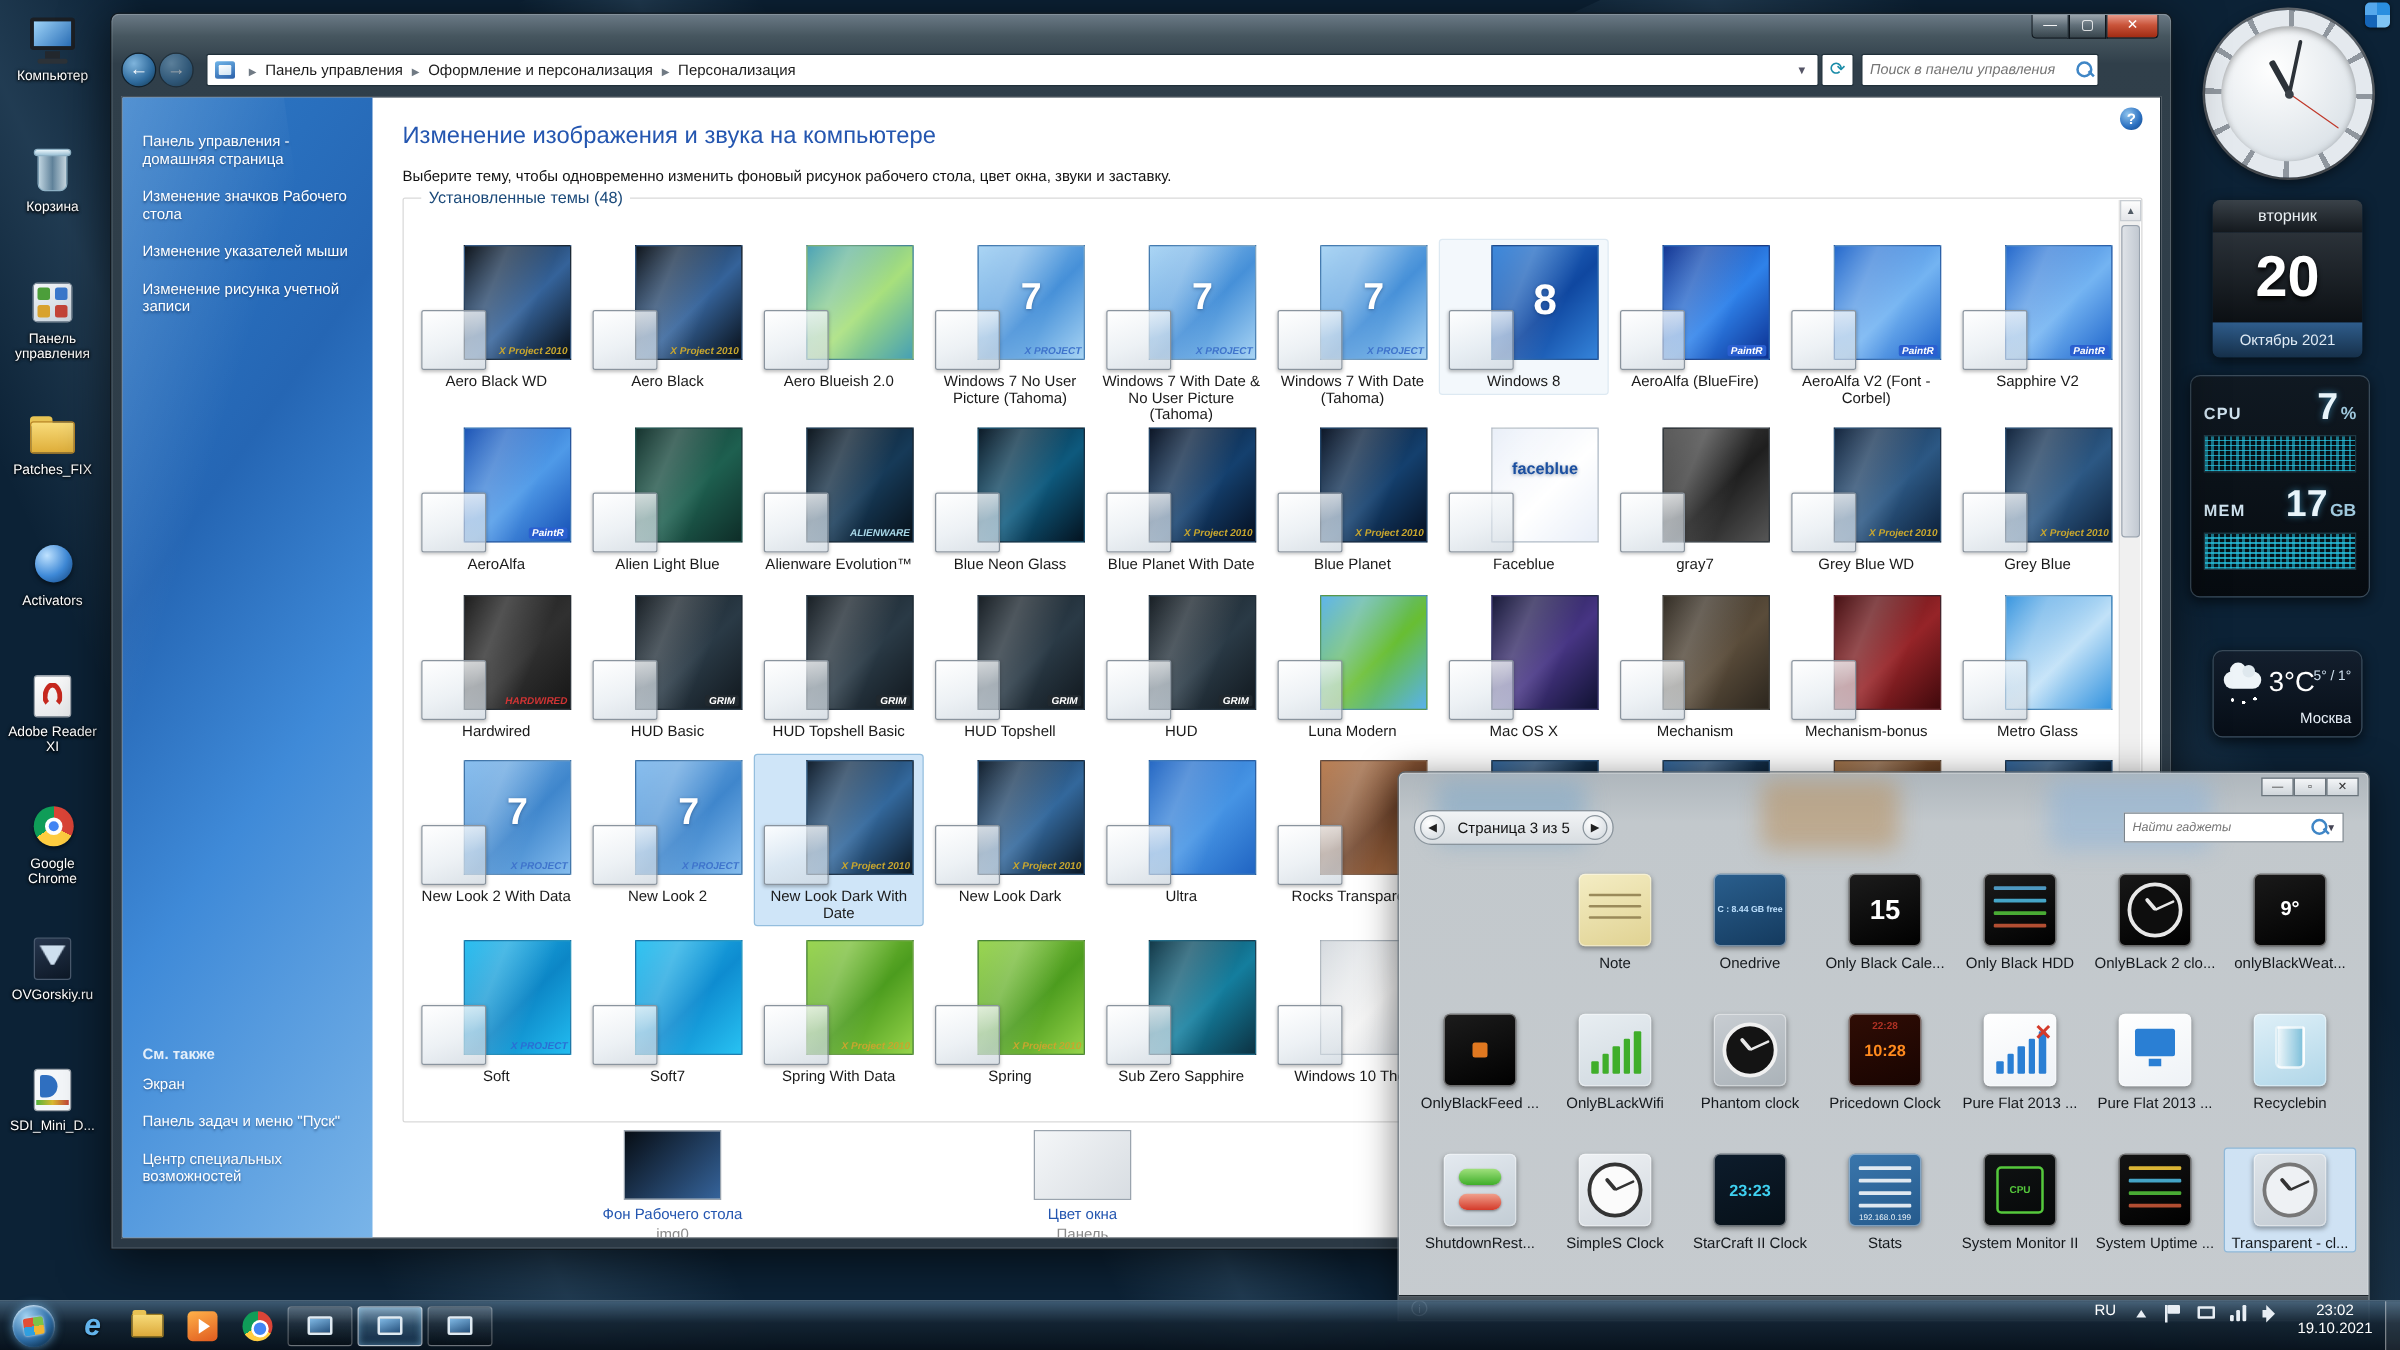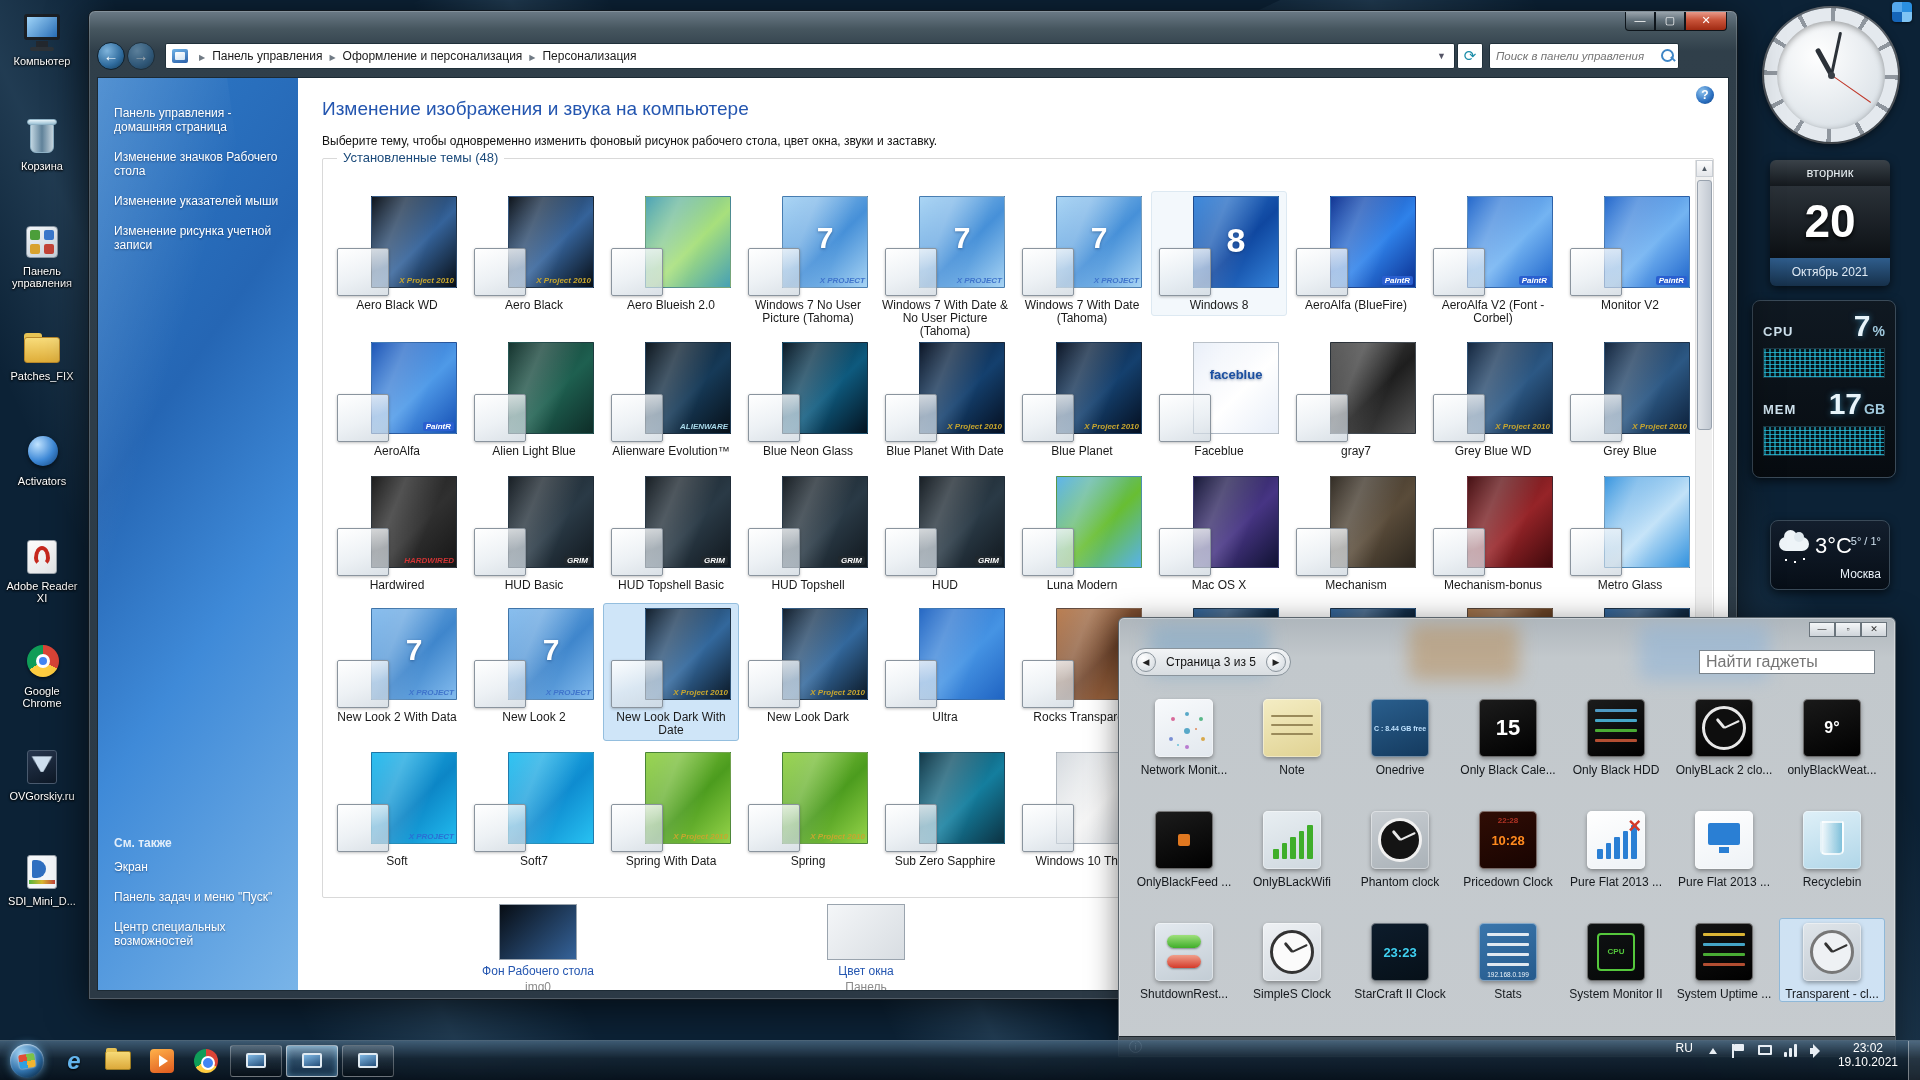--- a/index.html
+++ b/index.html
@@ -116,21 +116,21 @@
   #gadget-window{position:absolute;left:1118px;top:617px;width:778px;height:440px;border:1px solid #5a646c;border-radius:6px 6px 0 0;
     background:linear-gradient(180deg,#aeb6bc 0%,#c2c8cc 40px,#c6cbcf 100%);
     box-shadow:0 0 0 1px rgba(255,255,255,.35) inset,0 6px 30px rgba(0,0,0,.5);overflow:hidden;}
   .gblur{position:absolute;border-radius:8px;filter:blur(9px);opacity:.55;pointer-events:none;}
   .gcapbtns{position:absolute;top:4px;right:8px;display:flex;}
   .gcapbtn{width:26px;height:15px;border:1px solid #6a747c;background:linear-gradient(180deg,#f4f6f8,#cfd5da);font-size:9px;line-height:13px;text-align:center;color:#333;cursor:pointer;}
   .gnav{position:absolute;left:12px;top:30px;width:160px;height:28px;background:linear-gradient(180deg,#f2f4f6,#d8dde1);border:1px solid #8a949c;border-radius:14px;display:flex;align-items:center;justify-content:space-between;padding:0 4px;}
   .gnavbtn{width:20px;height:20px;border-radius:50%;background:radial-gradient(circle at 35% 30%,#fff,#cfd6dc);border:1px solid #8a949c;font-size:9px;text-align:center;line-height:19px;color:#222;cursor:pointer;}
   .gnavlabel{font-size:12px;color:#111;}
   .gsearch{position:absolute;right:20px;top:32px;width:176px;height:24px;background:#fff;border:1px solid #7a848c;display:flex;align-items:center;}
-  .gsearch input{flex:1;border:none;outline:none;background:transparent;font-size:16px;color:#777;padding:0 6px;}
+  .gsearch input{flex:1;border:none;outline:none;background:transparent;font-size:10px;font-style:italic;color:#777;padding:0 6px;}
   .gsearch .drop{font-size:8px;color:#445;padding-right:5px;cursor:pointer;}
   #gadget-grid{position:absolute;left:10px;top:70px;right:10px;bottom:22px;}
   .gcell{position:absolute;width:106px;text-align:center;cursor:pointer;border:1px solid transparent;border-radius:3px;padding-top:4px;}
   .gcell.gsel{background:rgba(207,228,247,.9);border-color:#8fb8d8;}
   .gtile{position:relative;width:58px;height:58px;margin:0 auto;border-radius:5px;box-shadow:0 2px 4px rgba(0,0,0,.35),0 0 0 1px rgba(255,255,255,.4) inset;overflow:hidden;}
   .glabel{margin-top:6px;font-size:12px;color:#15191d;}
   .gt-top{position:absolute;left:0;right:0;top:5px;font-size:8px;font-weight:bold;}
   .gt-main{position:absolute;left:0;right:0;top:50%;transform:translateY(-50%);font-weight:bold;}
   .gt-sub{position:absolute;left:0;right:0;bottom:3px;font-size:6.5px;}
   .mclock{position:absolute;left:50%;top:50%;transform:translate(-50%,-50%);width:44px;height:44px;border-radius:50%;}
@@ -466,21 +466,21 @@
                 <div class="tlabel">AeroAlfa V2 (Font - Corbel)</div>
               </div>
               <div class="tcell" style="left: 1239px; top: 32px;">
                 <div class="tgfx">
                   <div class="twall" style="background: linear-gradient(135deg, rgb(30, 100, 202) 0%, rgb(116, 180, 242) 55%, rgb(30, 100, 202) 100%);">
                     <div class="shine"></div>
                     <div class="twm badge" style="color: rgb(255, 255, 255); background: rgb(42, 95, 208);">PaintR</div>
                   </div>
                   <div class="twin"></div>
                 </div>
-                <div class="tlabel">Monitor V2</div>
+                <div class="tlabel">Sapphire V2</div>
               </div>
               <div class="tcell" style="left: 6px; top: 178px;">
                 <div class="tgfx">
                   <div class="twall" style="background: linear-gradient(135deg, rgb(22, 80, 180) 0%, rgb(79, 154, 232) 55%, rgb(22, 80, 180) 100%);">
                     <div class="shine"></div>
                     <div class="twm badge" style="color: rgb(255, 255, 255); background: rgb(42, 95, 208);">PaintR</div>
                   </div>
                   <div class="twin"></div>
                 </div>
                 <div class="tlabel">AeroAlfa</div>
@@ -856,26 +856,20 @@
       <div class="gnavbtn">◀</div>
       <div class="gnavlabel">Страница 3 из 5</div>
       <div class="gnavbtn">▶</div>
     </div>
     <div class="gsearch">
       <input placeholder="Найти гаджеты" style="">
       <span class="mag"></span>
       <span class="drop">▼</span>
     </div>
     <div id="gadget-grid">
-        <div class="gcell" style="left: 2px; top: 6px;">
-          <div class="gtile" style="background: linear-gradient(160deg, rgb(248, 250, 252), rgb(226, 232, 238));">
-            <div class="gnet" style="background: rgb(88, 168, 200); box-shadow: rgb(216, 106, 154) -14px -12px 0px -1px, rgb(88, 184, 136) 14px -12px 0px -1px, rgb(122, 143, 212) -16px 8px 0px -1px, rgb(216, 168, 74) 16px 8px 0px -1px, rgb(88, 168, 200) 0px -17px 0px -1px, rgb(184, 122, 208) 0px 16px 0px -1px, rgb(104, 192, 216) -9px 14px 0px -2px, rgb(224, 136, 88) 9px -2px 0px -2px;"></div>
-          </div>
-          <div class="glabel">Network Monit...</div>
-        </div>
         <div class="gcell" style="left: 110px; top: 6px;">
           <div class="gtile" style="background: linear-gradient(160deg, rgb(244, 237, 196), rgb(224, 210, 146));">
             <div class="glines" style="position: absolute; inset: 0px;">
               <i style="top: 16px; height: 2px; background: rgb(154, 138, 90);"></i>
               <i style="top: 25px; height: 2px; background: rgb(154, 138, 90);"></i>
               <i style="top: 34px; height: 2px; background: rgb(154, 138, 90);"></i>
             </div>
           </div>
           <div class="glabel">Note</div>
         </div>

